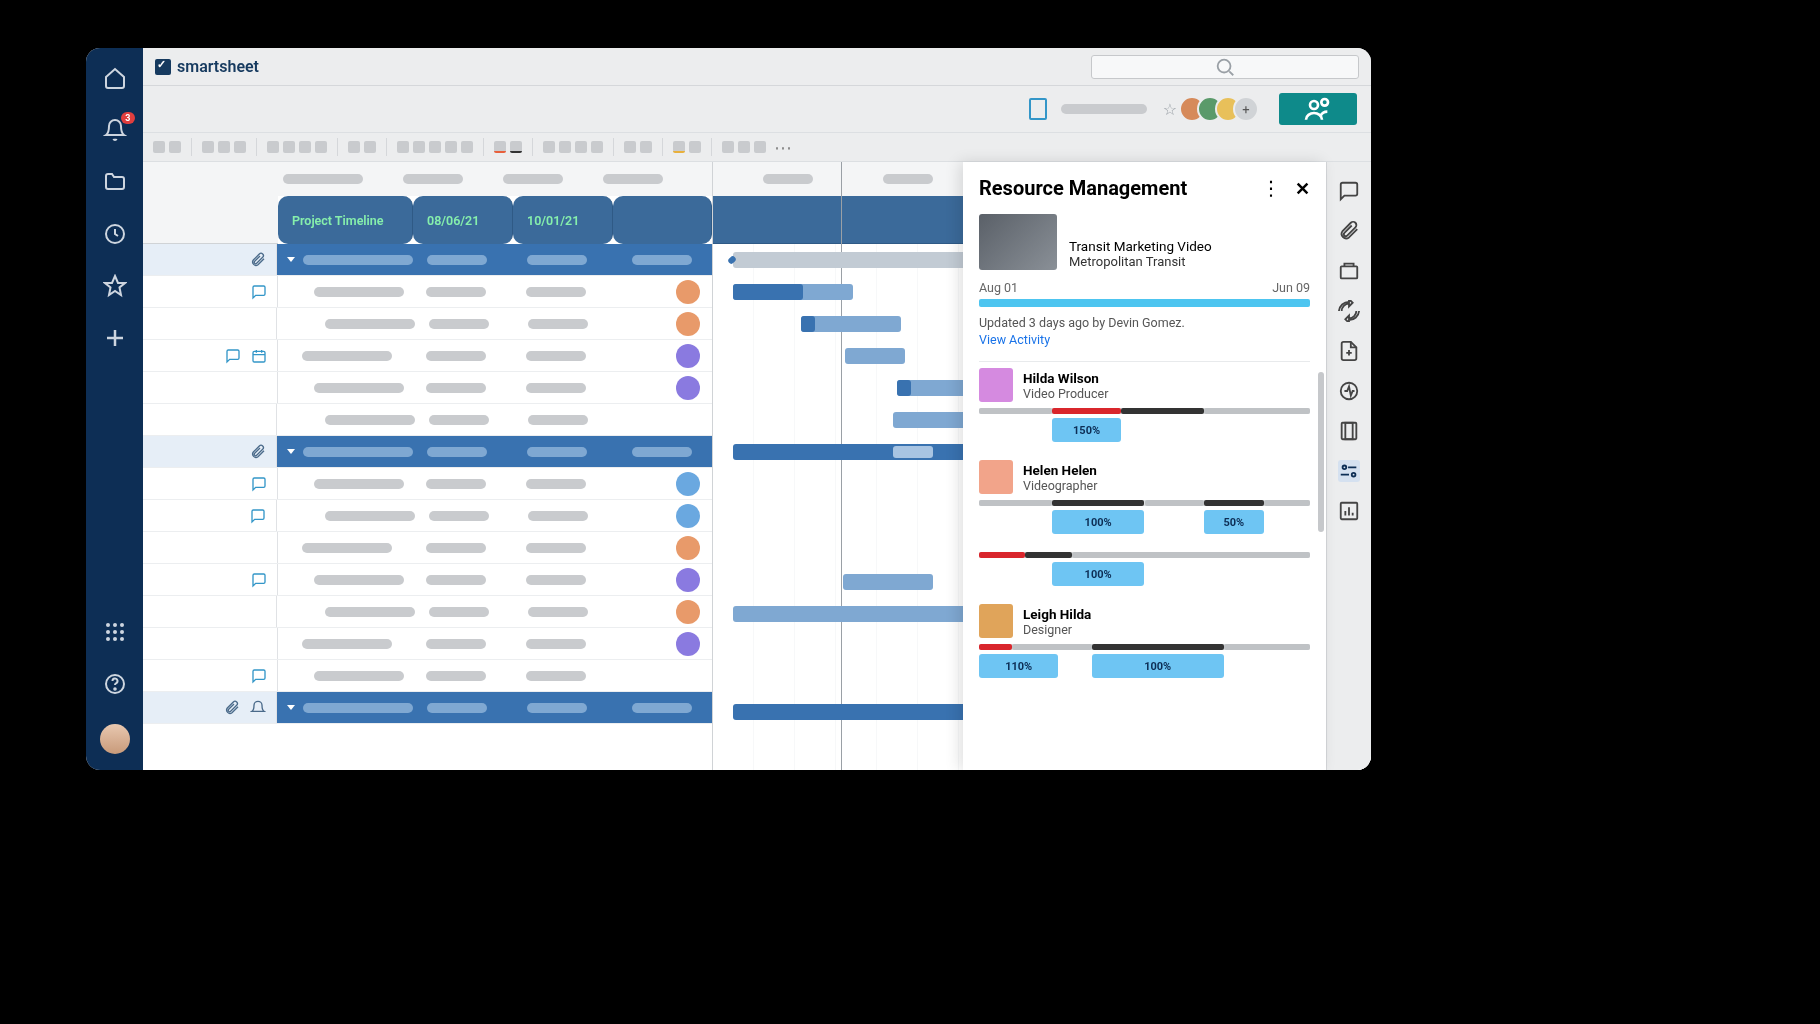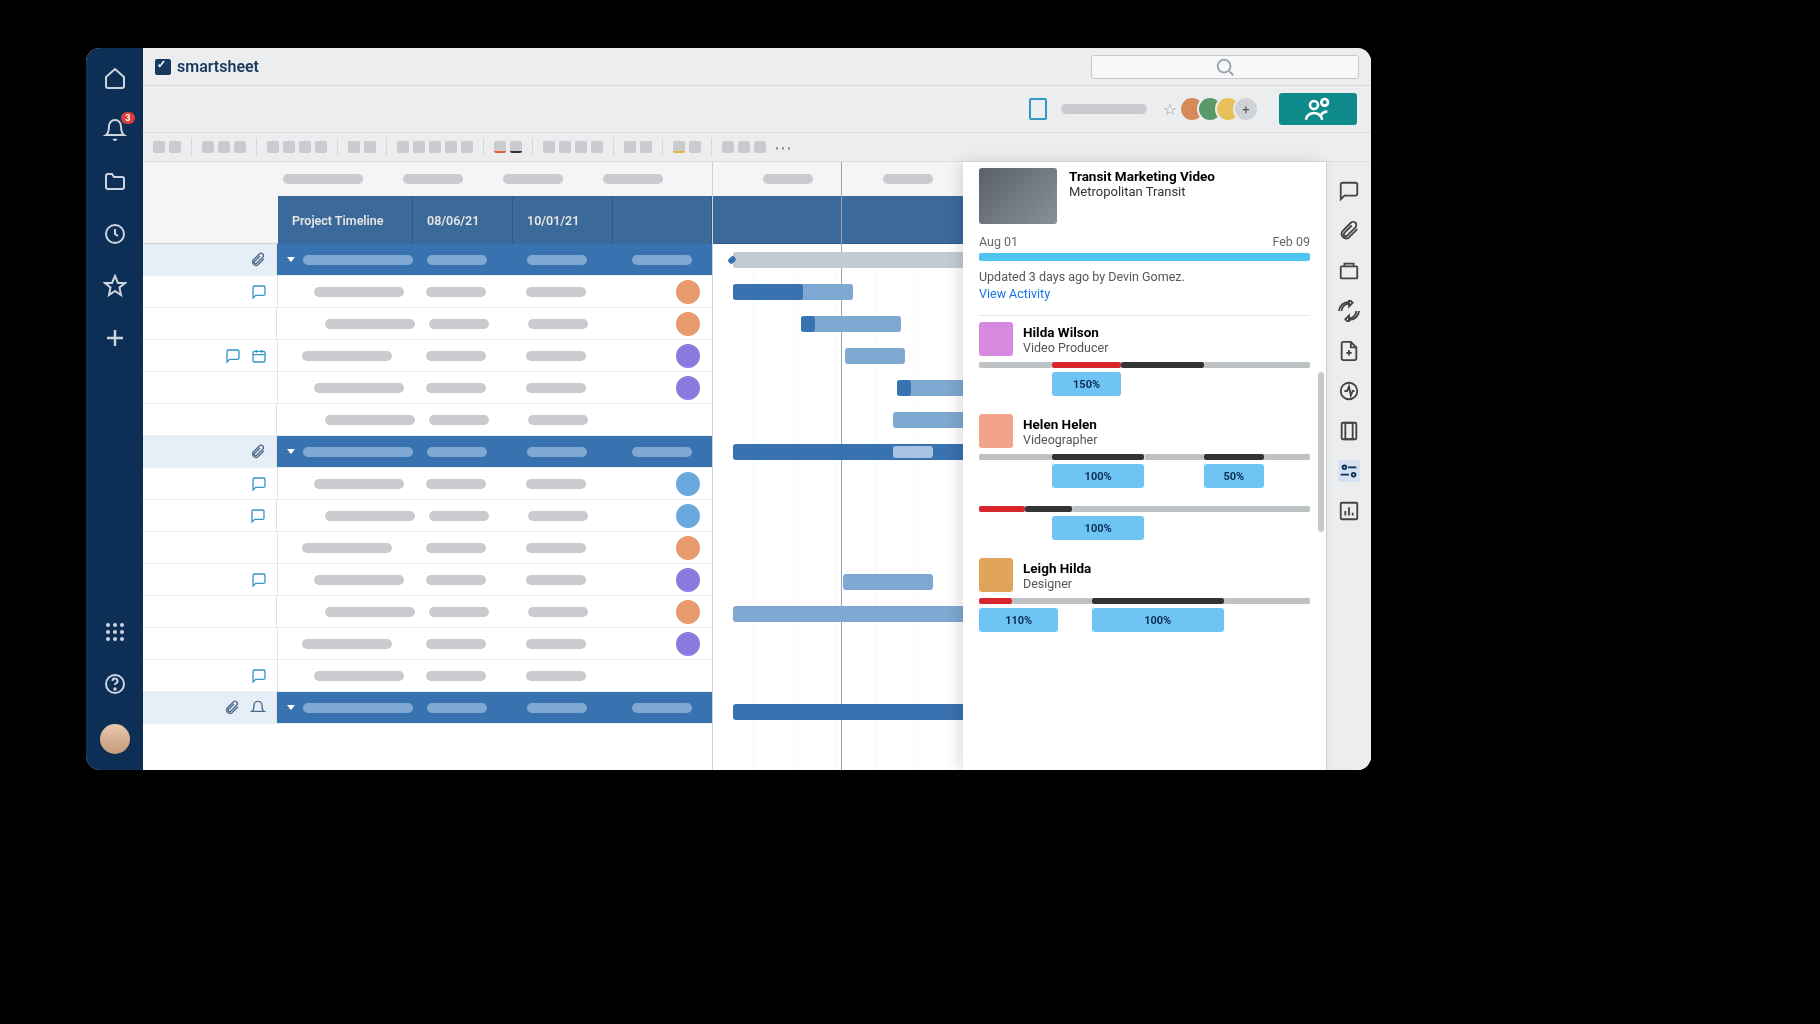--- a/index.html
+++ b/index.html
@@ -40,21 +40,21 @@
 .toolbar .more { margin-left: 4px; color: #888; font-size: 18px; letter-spacing: 2px; }
 
 
 .grid-area { flex: 1; display: flex; background: #fff; position: relative; overflow: hidden; }
 .grid-left { width: 570px; border-right: 1px solid #d0d3d6; display: flex; flex-direction: column; }
 .grid-right { flex: 1; display: flex; flex-direction: column; position: relative; }
 
 
 .col-head-row { height: 48px; display: flex; }
 .col-head-left .rowicons { width: 135px; background: #f4f5f6; border-bottom: 1px solid #d0d3d6; }
-.col-head { background: #3b6a9a; color: #e5e5e5; font-size: 12.5px; font-weight: 600; display: flex; align-items: center; padding-left: 14px; border-right: 1px solid #2f5a86; }
+.col-head { background: #3b6a9a; color: #86efac; font-size: 12.5px; font-weight: 600; display: flex; align-items: center; padding-left: 14px; border-right: 1px solid #2f5a86; border-radius: 10px; }
 
 
 .spacer-row { height: 34px; background: #f4f5f6; display: flex; align-items: center; padding-left: 140px; gap: 40px; }
 .spacer-row .sp { height: 10px; background: #c9cbce; border-radius: 5px; }
 
 
 .row { height: 32px; display: flex; align-items: center; border-bottom: 1px solid #eceef0; }
 .row .rowicons { width: 135px; height: 100%; display: flex; align-items: center; justify-content: flex-end; gap: 10px; padding-right: 10px; border-right: 1px solid #e0e2e5; font-size: 14px; color: #3396c8; }
 .row.header-row { background: #3972b0; }
 .row.header-row .rowicons { background: #e6eef7; }
@@ -78,21 +78,21 @@
 .feat-rail .it.active { background: #d5e1f0; color: #0d2e55; }
 
 
 .rm-panel { position: absolute; right: 45px; top: 114px; bottom: 0; width: 363px; background: #fff; box-shadow: -4px 0 14px rgba(0,0,0,.12); display: flex; flex-direction: column; z-index: 10; }
 .rm-head { display: flex; align-items: center; padding: 14px 16px 8px; }
 .rm-title { font-size: 20px; font-weight: 700; }
 .rm-head .kebab { margin-left: auto; margin-right: 14px; font-size: 20px; cursor: pointer; }
 .rm-head .close { font-size: 18px; font-weight: 700; cursor: pointer; }
 .rm-project { display: flex; gap: 12px; padding: 6px 16px 4px; }
 .rm-thumb { width: 78px; height: 56px; background: linear-gradient(135deg,#5a6068,#8a9097); border-radius: 3px; }
-.rm-pname { font-weight: 700; font-size: 13.5px; }
+.rm-pname { font-weight: 400; font-size: 13.5px; margin-top: 24px; }
 .rm-pclient { font-size: 13px; color: #333; }
 .rm-dates { display: flex; justify-content: space-between; padding: 6px 16px 0; font-size: 12.5px; color: #666; }
 .rm-progress { margin: 4px 16px 6px; height: 8px; background: #e8eaec; border-radius: 2px; overflow: hidden; }
 .rm-progress-fill { height: 100%; background: #4dc5f0; width: 100%; }
 .rm-updated { padding: 2px 16px; font-size: 12.5px; color: #555; }
 .rm-link { padding: 0 16px 8px; font-size: 12.5px; color: #1a73e8; cursor: pointer; }
 .rm-divider { height: 1px; background: #e8eaec; margin: 6px 16px; }
 .rm-scroll { flex: 1; overflow-y: auto; padding: 0 16px 14px 16px; }
 
 .person { margin-bottom: 16px; }
@@ -639,30 +639,35 @@
         </div>
       <div class="it">
           <svg viewBox="0 0 24 24" fill="none" stroke="currentColor" stroke-width="2">
             <rect x="3" y="3" width="18" height="18" rx="1"></rect>
             <path d="M8 17V12M12 17V8M16 17v-3"></path>
           </svg>
         </div>
     </div>
 
     <div class="rm-panel">
+      <div class="rm-head">
+        <div class="rm-title">Resource Management</div>
+        <div class="kebab">⋮</div>
+        <div class="close">✕</div>
+      </div>
       <div class="rm-project">
         <div class="rm-thumb"></div>
         <div>
           <div class="rm-pname">Transit Marketing Video</div>
           <div class="rm-pclient">Metropolitan Transit</div>
         </div>
       </div>
       <div class="rm-dates">
         <span>Aug 01</span>
-        <span>Feb 09</span>
+        <span>Jun 09</span>
       </div>
       <div class="rm-progress">
           <div class="rm-progress-fill"></div>
         </div>
       <div class="rm-updated">Updated 3 days ago by Devin Gomez.</div>
       <div class="rm-link">View Activity</div>
       <div class="rm-divider"></div>
       <div class="rm-scroll" id="rm-people">
           <div class="person">
             <div class="person-head">

